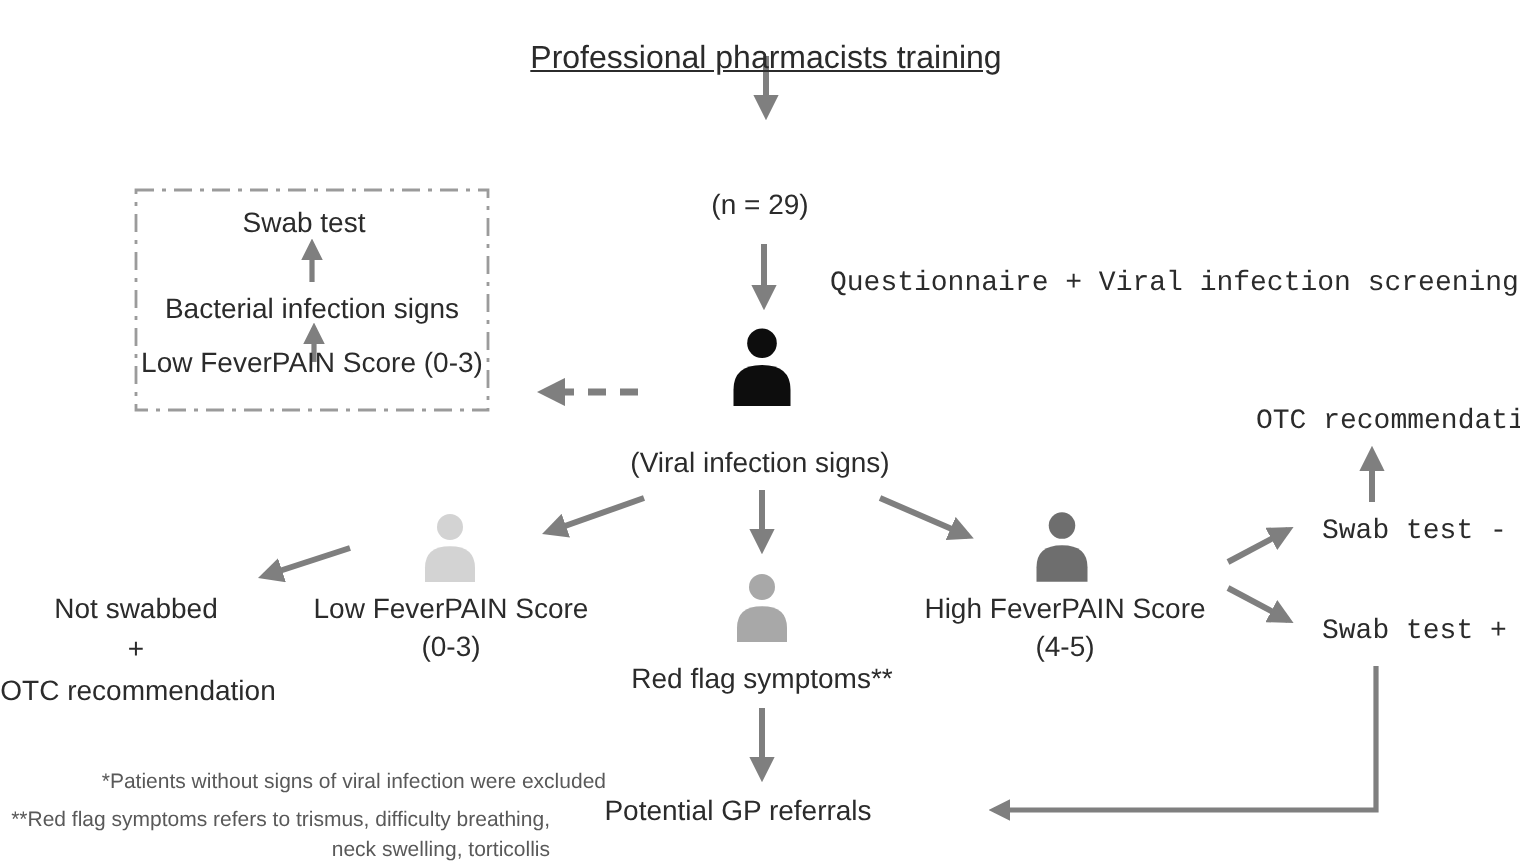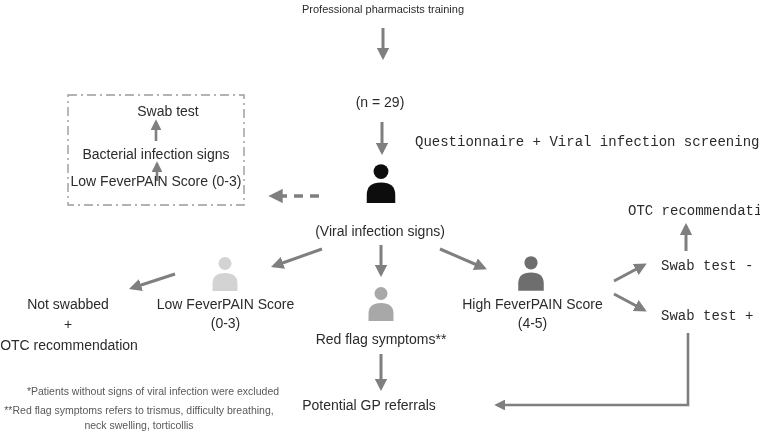--- a/index.html
+++ b/index.html
@@ -17,21 +17,21 @@
     color:#2b2b2b;
     text-align:center;
     line-height:1.3;
     white-space:normal;
   }
   .nowrap{white-space:nowrap;text-align:left;font-family:Liberation Mono, monospace;}
   .fn{
     position:absolute;
     font-size:10.5px;
     color:#595959;
-    text-align:center;
+    text-align:right;
     line-height:1.45;
   }
 </style>
 </head>
 <body>
 
 <div class="canvas">
 
   <svg class="overlay" viewBox="0 0 760 434">
     <defs>
@@ -67,25 +67,25 @@
     <line x1="381" y1="354" x2="381" y2="388" stroke="#7f7f7f" stroke-width="3" marker-end="url(#ah)"></line>
 
     <polyline points="688,333 688,405 497,405" fill="none" stroke="#7f7f7f" stroke-width="2.6" marker-end="url(#ah)"></polyline>
 
     <use href="#person-shape" x="362" y="163" width="38" height="40" fill="#0d0d0d"></use>
     <use href="#person-shape" x="208" y="256" width="34" height="35" fill="#d3d3d3"></use>
     <use href="#person-shape" x="364" y="286" width="34" height="35" fill="#a8a8a8"></use>
     <use href="#person-shape" x="514" y="254" width="34" height="38" fill="#6e6e6e"></use>
   </svg>
 
-  <div class="t" style="left:253px;top:2px;width:260px;font-size:11px;">Professional pharmacists training</div>
+  <div class="t" style="left:253px;top:20px;width:260px;font-size:16px;text-decoration:underline;">Professional pharmacists training</div>
   <div class="t" style="left:300px;top:93px;width:160px;">(n = 29)</div>
   <div class="t nowrap" style="left:415px;top:133px;">Questionnaire + Viral infection screening</div>
 
-  <div class="t" style="left:80px;top:102px;width:176px;">Swab test</div>
+  <div class="t" style="left:64px;top:102px;width:176px;">Swab test</div>
   <div class="t" style="left:68px;top:145px;width:176px;">Bacterial infection signs</div>
   <div class="t" style="left:68px;top:172px;width:176px;">Low FeverPAIN Score (0-3)</div>
 
   <div class="t" style="left:298px;top:222px;width:164px;">(Viral infection signs)</div>
 
   <div class="t" style="left:148px;top:295px;width:155px;">Low FeverPAIN Score</div>
   <div class="t" style="left:148px;top:314px;width:155px;">(0-3)</div>
   <div class="t" style="left:8px;top:295px;width:120px;">Not swabbed</div>
   <div class="t" style="left:8px;top:315px;width:120px;">+</div>
   <div class="t" style="left:0px;top:336px;width:138px;">OTC recommendation</div>

